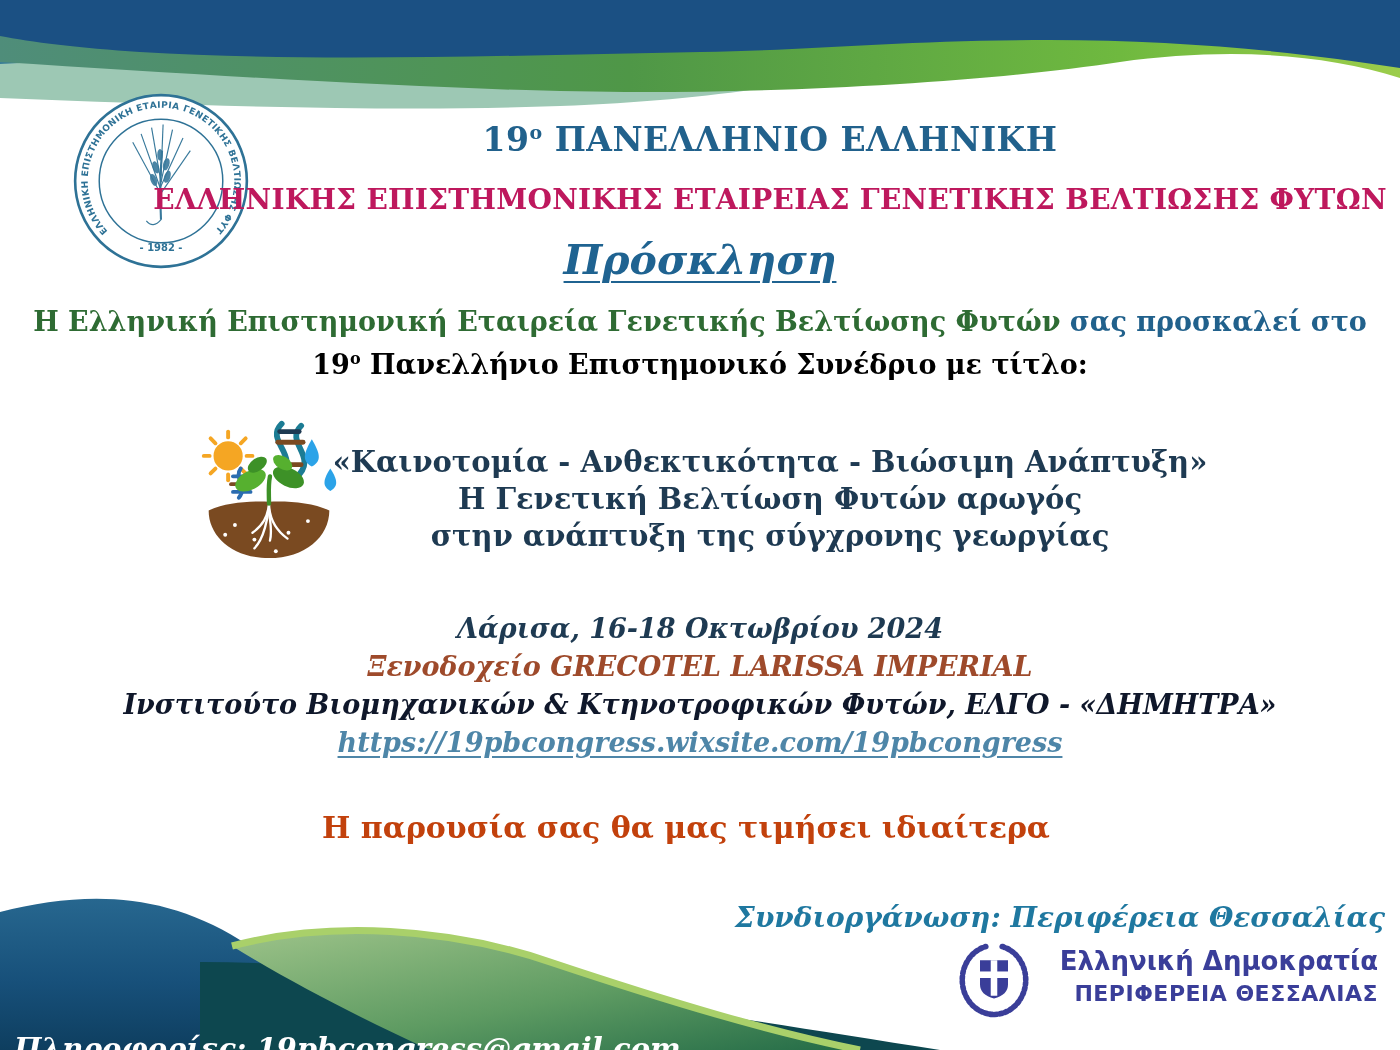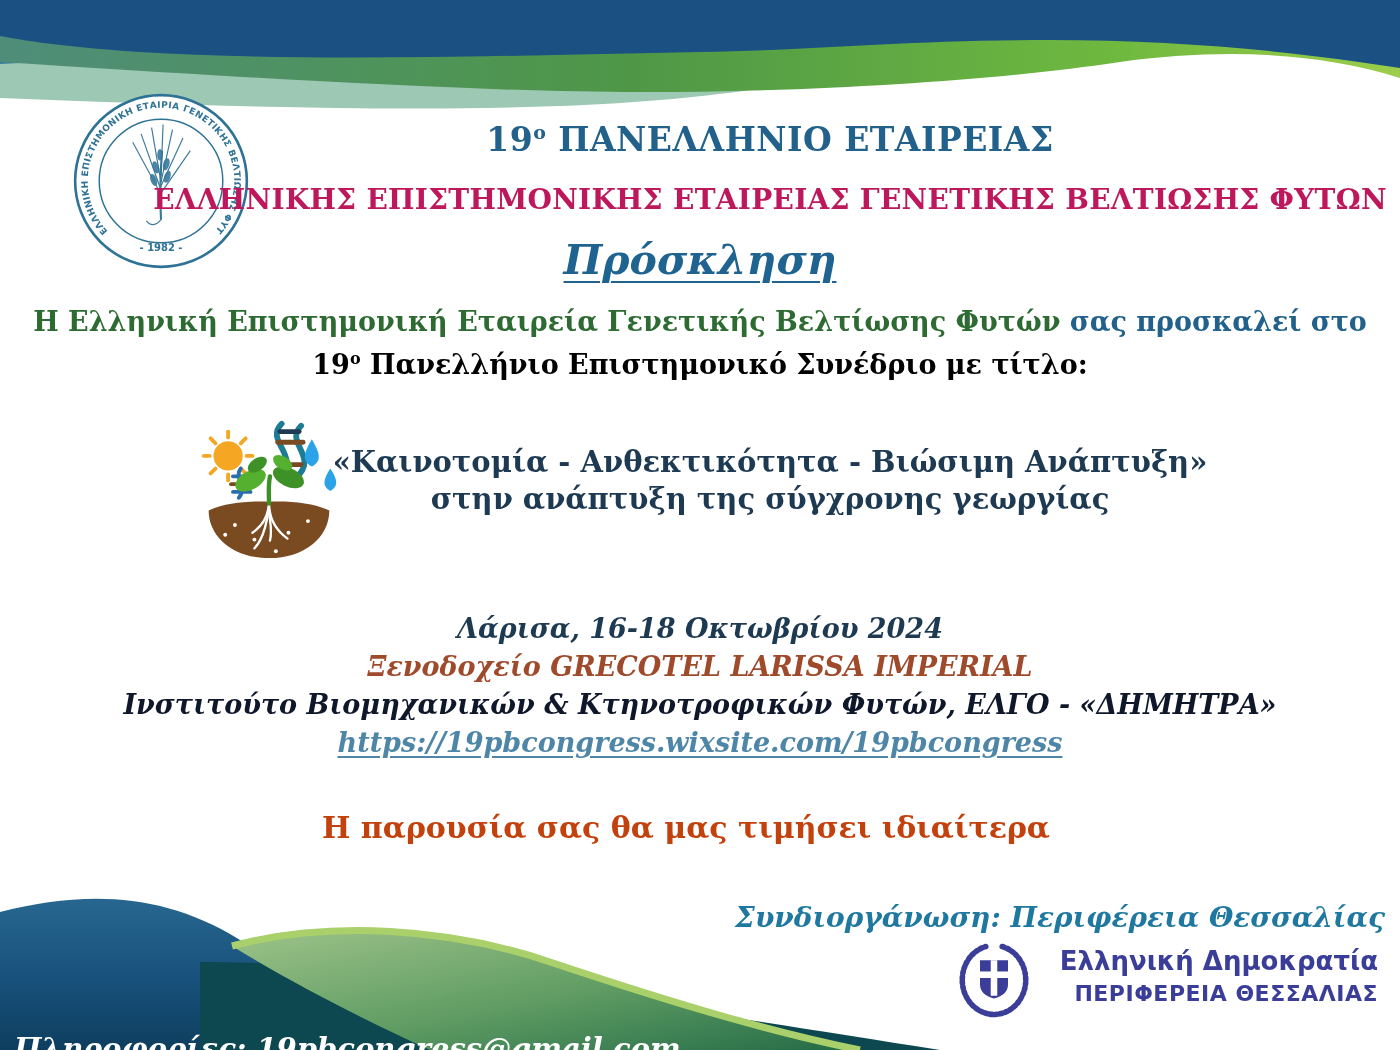--- a/index.html
+++ b/index.html
@@ -119,21 +119,21 @@
           <ellipse cx="90" cy="69" rx="3" ry="6" transform="rotate(16 90 69)"></ellipse>
           <ellipse cx="78" cy="84" rx="3" ry="6" transform="rotate(-20 78 84)"></ellipse>
           <ellipse cx="91" cy="81" rx="3" ry="6" transform="rotate(18 91 81)"></ellipse>
           <ellipse cx="84" cy="60" rx="2.6" ry="5.5"></ellipse>
         </g>
       </g>
     </svg>
   </div>
 
   <div class="abs header-text">
-    <div class="title1"><span>19</span><sup>ο</sup><span> ΠΑΝΕΛΛΗΝΙΟ ΕΤΑΙΡΕΙΑΣ</span></div>
+    <div class="title1"><span>19</span><sup>ο</sup><span> ΠΑΝΕΛΛΗΝΙΟ ΕΛΛΗΝΙΚΗ</span></div>
     <div class="title2">ΕΛΛΗΝΙΚΗΣ ΕΠΙΣΤΗΜΟΝΙΚΗΣ ΕΤΑΙΡΕΙΑΣ ΓΕΝΕΤΙΚΗΣ ΒΕΛΤΙΩΣΗΣ ΦΥΤΩΝ</div>
   </div>
 
   <div class="abs prosklisi">
     <span>Πρόσκληση</span>
   </div>
 
   <div class="abs invite">
     <div><span class="green">Η Ελληνική Επιστημονική Εταιρεία Γενετικής Βελτίωσης Φυτών</span><span class="blue"> σας προσκαλεί στο</span></div>
     <div class="blue" style="color:#000000"><span>19</span><sup>ο</sup><span> Πανελλήνιο Επιστημονικό Συνέδριο με τίτλο:</span></div>
@@ -193,20 +193,21 @@
         <ellipse cx="56" cy="66" rx="17" ry="9.5" fill="#56B02F" transform="rotate(-28 56 66)"></ellipse>
         <ellipse cx="95" cy="63" rx="17" ry="9.5" fill="#3D9127" transform="rotate(25 95 63)"></ellipse>
         <ellipse cx="63" cy="50" rx="11" ry="6.5" fill="#3D9127" transform="rotate(-35 63 50)"></ellipse>
         <ellipse cx="89" cy="48" rx="11" ry="6.5" fill="#56B02F" transform="rotate(32 89 48)"></ellipse>
       </g>
     </svg>
   </div>
 
   <div class="abs ctitle">
     <div>«Καινοτομία - Ανθεκτικότητα - Βιώσιμη Ανάπτυξη»</div>
+    <div>Η Γενετική Βελτίωση Φυτών αρωγός</div>
     <div>στην ανάπτυξη της σύγχρονης γεωργίας</div>
   </div>
 
   <div class="abs details">
     <div class="date">Λάρισα, 16-18 Οκτωβρίου 2024</div>
     <div class="venue">Ξενοδοχείο GRECOTEL LARISSA IMPERIAL</div>
     <div class="inst">Ινστιτούτο Βιομηχανικών &amp; Κτηνοτροφικών Φυτών, ΕΛΓΟ - «ΔΗΜΗΤΡΑ»</div>
     <div><a class="link">https://19pbcongress.wixsite.com/19pbcongress</a></div>
   </div>
 

